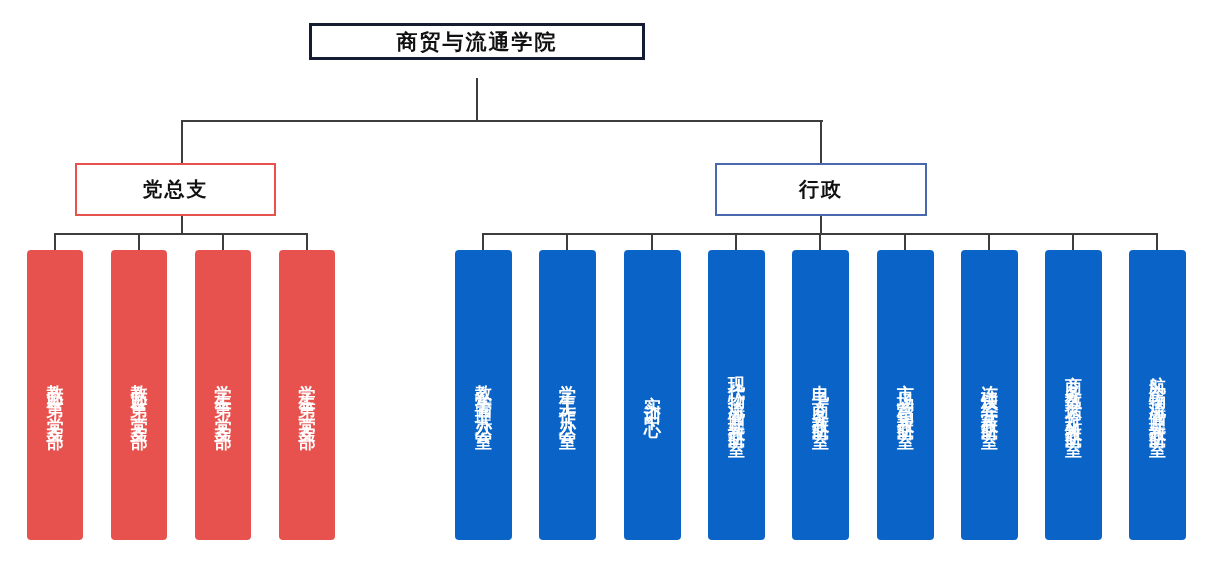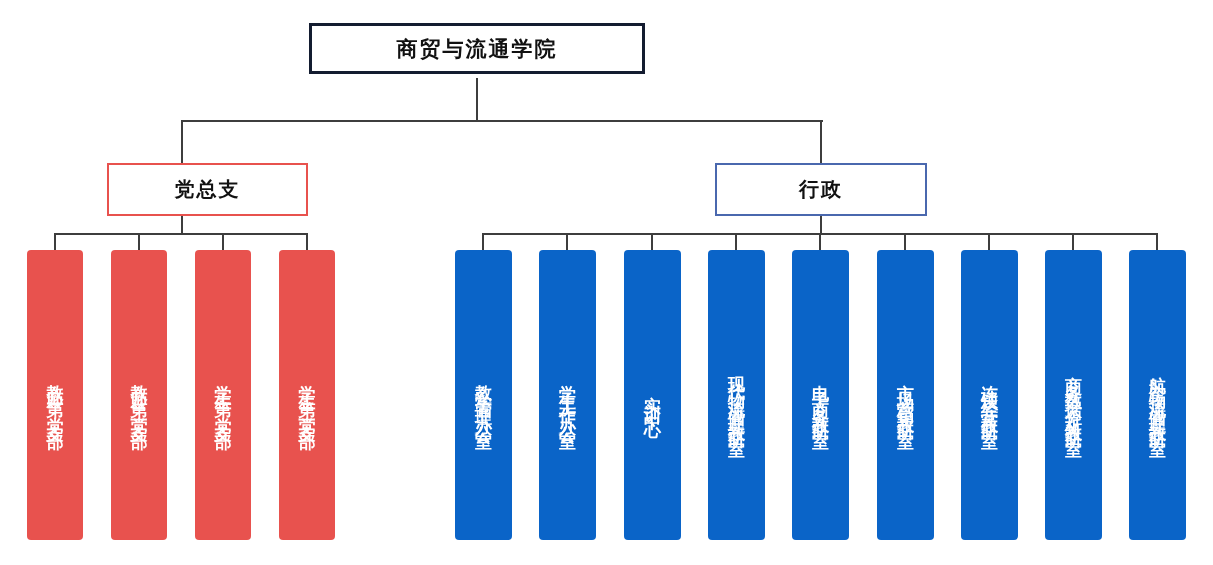--- a/index.html
+++ b/index.html
@@ -6,22 +6,22 @@
   body { font-family:"Liberation Sans","DejaVu Sans",sans-serif; }
   .canvas { position:relative; width:1213px; height:565px; background:#ffffff; overflow:hidden; }
 
   .line { position:absolute; background:var(--line-color,#3d3d3d); }
 
   .node {
     position:absolute; display:flex; align-items:center; justify-content:center;
     background:#ffffff; box-sizing:border-box; font-weight:bold; color:#111111;
     text-align:center; letter-spacing:2px;
   }
-  .root-node  { left:309px; top:23px;  width:336px; height:51px; border:3px solid var(--root-border,#131c30); font-size:21px; }
-  .party-node { left:75px;  top:163px; width:201px; height:53px; border:2px solid var(--party-color,#e8524e); font-size:20px;margin-left:32px; }
+  .root-node  { left:309px; top:23px;  width:336px; height:37px; border:3px solid var(--root-border,#131c30); font-size:21px; }
+  .party-node { left:75px;  top:163px; width:201px; height:53px; border:2px solid var(--party-color,#e8524e); font-size:20px; }
   .admin-node { left:715px; top:163px; width:212px; height:53px; border:2px solid var(--admin-border,#4a68ae); font-size:20px;align-items:center; }
 
   .col {
     position:absolute; top:250px; height:290px; border-radius:4px;
     display:flex; align-items:center; justify-content:center;
   }
   .col.red  { width:56px; background:var(--party-color,#e8524e); }
   .col.blue { width:57px; background:var(--admin-fill,#0a64c8); }
   .vtext {
     writing-mode:vertical-rl; text-orientation:upright;

